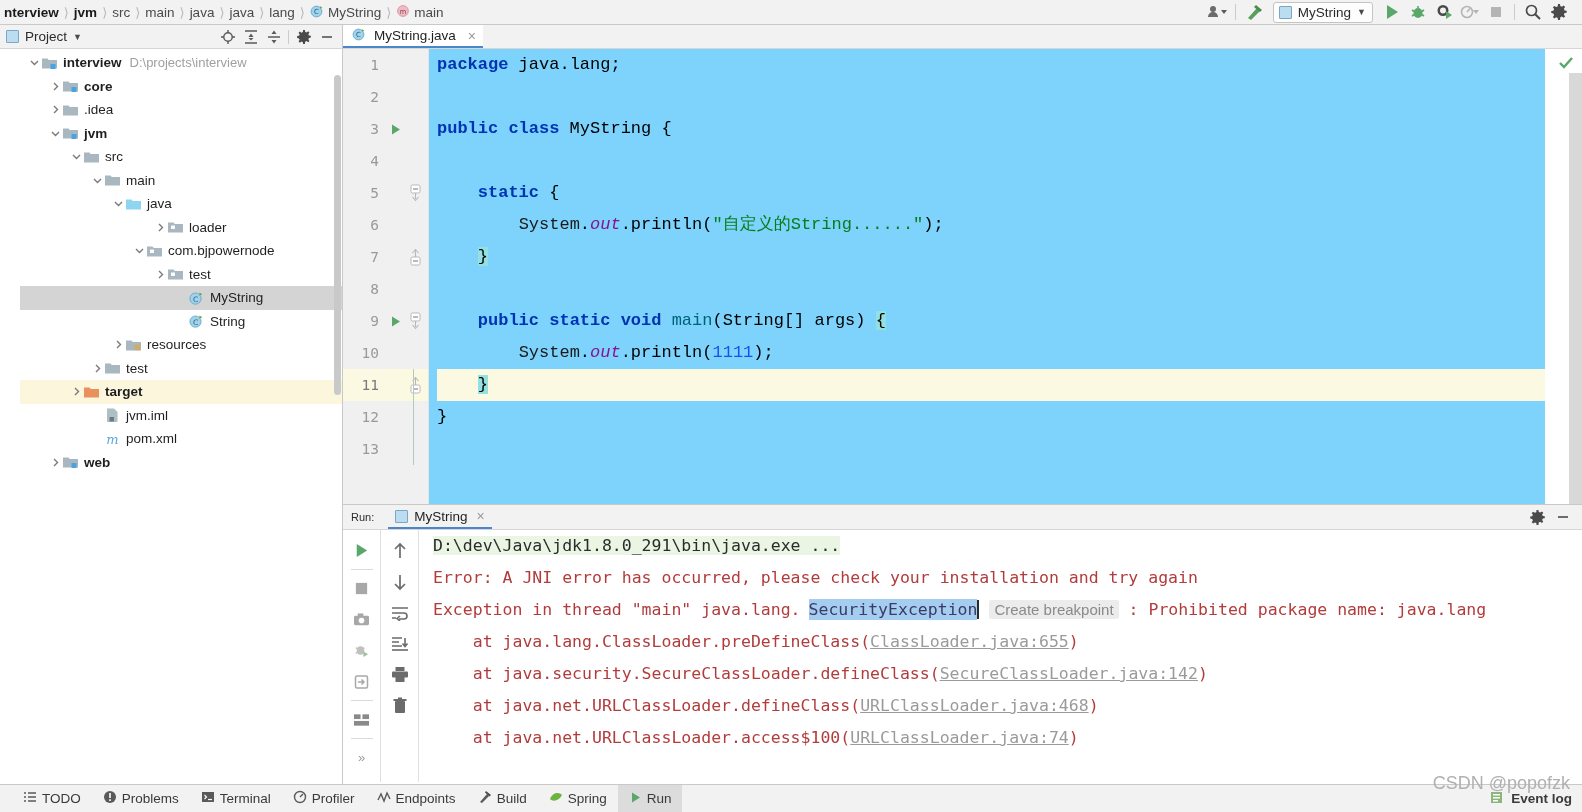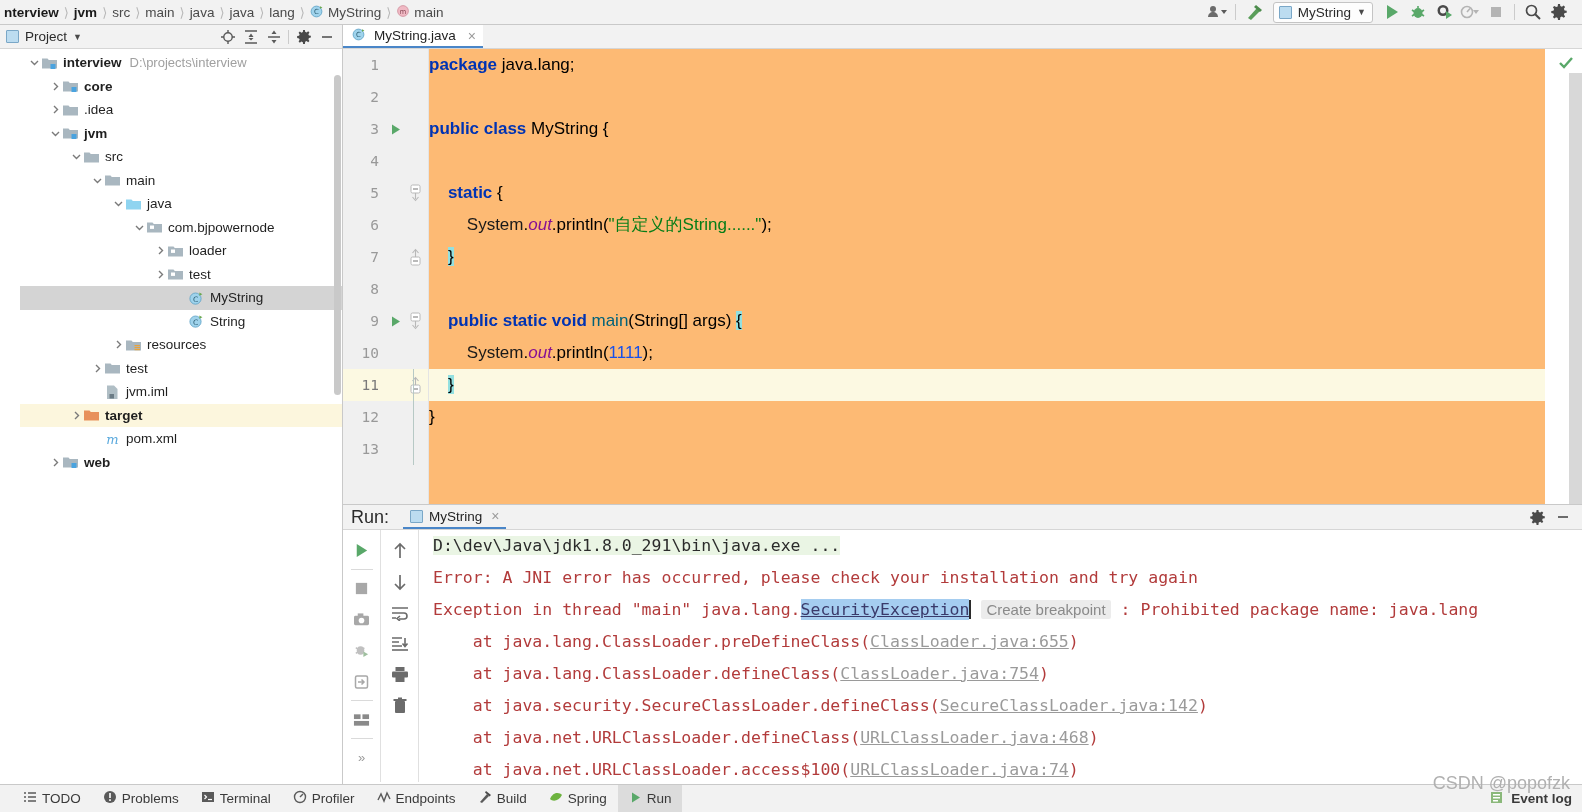--- a/index.html
+++ b/index.html
@@ -116,22 +116,22 @@
     height: 32px; display: flex; align-items: center; position: relative;
   }
   .gl .num { width: 40px; text-align: right; padding-right: 4px; }
   .gl.cur { background: #fcf9e2; color: #7a7a7a; }
   .gl .runmark { width: 18px; display: flex; align-items: center; justify-content: center; margin-left: 3px;}
   .fold { position: absolute; right: 6px; top: 0; height: 32px; width: 14px; display: flex; align-items: center; justify-content: center; }
   .indentline { position: absolute; left: 70px; width: 1px; background: #b7c9c5; }
 
   .code {
     flex: 1 1 auto; position: relative; overflow: hidden;
-    font-family: Liberation Sans, sans-serif; font-size: 17px; line-height: 32px;
-    background: #fdba74;
+    font-family: Liberation Mono, monospace; font-size: 17px; line-height: 32px;
+    padding-left: 8px; background: #7dd3fc;
   }
   .cl { height: 32px; white-space: pre; }
   .cl.cur { background: #fcf9e2; }
   .kw { color: #0033b3; font-weight: bold; }
   .cls { color: #1a1a1a; }
   .str { color: #067d17; }
   .num2 { color: #1750eb; }
   .fld { color: #871094; font-style: italic; }
   .brace-hl { background: #93e0e0; }
 
@@ -141,21 +141,21 @@
   }
   .check-ok { position: absolute; top: 7px; right: 8px; color: #59a869; font-size: 15px; }
   .ed-scrollbar { position: absolute; right: 0px; top: 24px; width: 13px; bottom: 0; background: #d8d8d8; }
 
   
   .run-panel { flex: 0 0 278px; height: 278px; display: flex; flex-direction: column; border-top: 1px solid #c9c9c9; background: #ffffff; position: relative; }
   .run-header {
     height: 25px; flex: 0 0 25px; background: #f2f2f2; border-bottom: 1px solid #d6d6d6;
     display: flex; align-items: stretch; padding-left: 8px;
   }
-  .run-label { display: flex; align-items: center; font-size: 18px; color: #2b2b2b; padding-right: 14px; text-align: center; }
+  .run-label { display: flex; align-items: center; font-size: 11px; color: #2b2b2b; padding-right: 14px; text-align: center; }
   .run-tab {
     display: flex; align-items: center; gap: 6px; padding: 0 7px;
     border-bottom: 2px solid #4a86c8; background: #f2f2f2;
     font-size: 13.5px; color: #1f1f1f;
   }
   .run-tab .x { color: #9a9a9a; font-size: 14px; margin-left: 3px; }
   .run-header-right { margin-left: auto; display: flex; align-items: center; padding-right: 6px; }
   .rh-icon { width: 26px; height: 22px; display: flex; align-items: center; justify-content: center; color: #5a5a5a; }
 
   .run-body { flex: 1 1 auto; display: flex; min-height: 0; }
@@ -165,21 +165,21 @@
   .rt-div { width: 22px; height: 1px; background: #dadada; margin: 3px 0; }
 
   .console {
     flex: 1 1 auto; overflow: hidden; position: relative;
     font-family: "DejaVu Sans Mono", monospace; font-size: 16.5px; line-height: 32px;
     color: #b23b3b; padding-left: 14px; background: #ffffff;
   }
   .con-line { height: 32px; white-space: pre; }
   .con-cmd { color: #2b2b2b; background: #eaf5e4; display: inline; }
   .link { color: #9a9a9a; text-decoration: underline; }
-  .sel-hl { background: #a5cdf0; color: #3a3a6a; text-decoration: underline; padding: 1px 0; }
+  .sel-hl { background: #a5cdf0; color: #3a3a6a; padding: 1px 0; margin-left: 8px; }
   .caret-bar { display: inline-block; width: 2px; height: 19px; background: #2b2b2b; vertical-align: -4px; }
   .hint-chip { background: #ececec; color: #8a8a8a; padding: 1px 5px; border-radius: 2px; font-family: "Liberation Sans", sans-serif; font-size: 15px;}
 
   
   .statusbar {
     height: 28px; flex: 0 0 28px; background: #f2f2f2;
     border-top: 1px solid #c9c9c9;
     display: flex; align-items: center; padding-left: 12px; gap: 0px;
     position: relative;
   }
@@ -451,47 +451,47 @@
                   <path d="M2 4 L5.5 7.5 L9 4" stroke="#7a7a7a" stroke-width="1.4" fill="none"></path>
                 </svg>
               </span>
               <span class="nicon">
                 <svg width="17" height="16" viewBox="0 0 17 16">
                   <path d="M1 3.5h5.5l1.3 1.6H16v8.4H1z" fill="#8fd4f0"></path>
                 </svg>
               </span>
               <span class="nlabel">java</span>
             </div>
+            <div class="node" style="padding-left: 134px;">
+              <span class="arrow">
+                <svg width="11" height="11" viewBox="0 0 11 11">
+                  <path d="M4 2 L7.5 5.5 L4 9" stroke="#7a7a7a" stroke-width="1.4" fill="none"></path>
+                </svg>
+              </span>
+              <span class="nicon">
+                <svg width="17" height="16" viewBox="0 0 17 16">
+                  <path d="M1 3.5h5.5l1.3 1.6H16v8.4H1z" fill="#a9b7c0"></path>
+                  <rect x="4" y="6.5" width="4" height="3.4" fill="#ffffff"></rect>
+                </svg>
+              </span>
+              <span class="nlabel">loader</span>
+            </div>
             <div class="node" style="padding-left: 113px;">
               <span class="arrow">
                 <svg width="11" height="11" viewBox="0 0 11 11">
                   <path d="M2 4 L5.5 7.5 L9 4" stroke="#7a7a7a" stroke-width="1.4" fill="none"></path>
                 </svg>
               </span>
               <span class="nicon">
                 <svg width="17" height="16" viewBox="0 0 17 16">
                   <path d="M1 3.5h5.5l1.3 1.6H16v8.4H1z" fill="#a9b7c0"></path>
                   <rect x="4" y="6.5" width="4" height="3.4" fill="#ffffff"></rect>
                 </svg>
               </span>
               <span class="nlabel">com.bjpowernode</span>
-            </div>
-            <div class="node" style="padding-left: 134px;">
-              <span class="arrow">
-                <svg width="11" height="11" viewBox="0 0 11 11">
-                  <path d="M4 2 L7.5 5.5 L4 9" stroke="#7a7a7a" stroke-width="1.4" fill="none"></path>
-                </svg>
-              </span>
-              <span class="nicon">
-                <svg width="17" height="16" viewBox="0 0 17 16">
-                  <path d="M1 3.5h5.5l1.3 1.6H16v8.4H1z" fill="#a9b7c0"></path>
-                  <rect x="4" y="6.5" width="4" height="3.4" fill="#ffffff"></rect>
-                </svg>
-              </span>
-              <span class="nlabel">loader</span>
             </div>
             <div class="node" style="padding-left: 134px;">
               <span class="arrow">
                 <svg width="11" height="11" viewBox="0 0 11 11">
                   <path d="M4 2 L7.5 5.5 L4 9" stroke="#7a7a7a" stroke-width="1.4" fill="none"></path>
                 </svg>
               </span>
               <span class="nicon">
                 <svg width="17" height="16" viewBox="0 0 17 16">
                   <path d="M1 3.5h5.5l1.3 1.6H16v8.4H1z" fill="#a9b7c0"></path>
@@ -544,42 +544,42 @@
                   <path d="M4 2 L7.5 5.5 L4 9" stroke="#7a7a7a" stroke-width="1.4" fill="none"></path>
                 </svg>
               </span>
               <span class="nicon">
                 <svg width="17" height="16" viewBox="0 0 17 16">
                   <path d="M1 3.5h5.5l1.3 1.6H16v8.4H1z" fill="#a9b7c0"></path>
                 </svg>
               </span>
               <span class="nlabel">test</span>
             </div>
+            <div class="node hl" style="padding-left: 50px;">
+              <span class="arrow">
+                <svg width="11" height="11" viewBox="0 0 11 11">
+                  <path d="M4 2 L7.5 5.5 L4 9" stroke="#7a7a7a" stroke-width="1.4" fill="none"></path>
+                </svg>
+              </span>
+              <span class="nicon">
+                <svg width="17" height="16" viewBox="0 0 17 16">
+                  <path d="M1 3.5h5.5l1.3 1.6H16v8.4H1z" fill="#e8915c"></path>
+                </svg>
+              </span>
+              <span class="nlabel b">target</span>
+            </div>
             <div class="node" style="padding-left: 71px;">
               <span class="arrow"></span>
               <span class="nicon">
                 <svg width="17" height="16" viewBox="0 0 17 16">
                   <path d="M3 1.5h7l3.5 3.5V15H3z" fill="#b0bec5"></path>
                   <rect x="5.5" y="10" width="4.5" height="4.5" fill="#6b7b85"></rect>
                 </svg>
               </span>
               <span class="nlabel">jvm.iml</span>
-            </div>
-            <div class="node hl" style="padding-left: 50px;">
-              <span class="arrow">
-                <svg width="11" height="11" viewBox="0 0 11 11">
-                  <path d="M4 2 L7.5 5.5 L4 9" stroke="#7a7a7a" stroke-width="1.4" fill="none"></path>
-                </svg>
-              </span>
-              <span class="nicon">
-                <svg width="17" height="16" viewBox="0 0 17 16">
-                  <path d="M1 3.5h5.5l1.3 1.6H16v8.4H1z" fill="#e8915c"></path>
-                </svg>
-              </span>
-              <span class="nlabel b">target</span>
             </div>
             <div class="node" style="padding-left: 71px;">
               <span class="arrow"></span>
               <span class="nicon">
                 <svg width="17" height="16" viewBox="0 0 17 16">
                   <text x="8.5" y="12.5" font-size="13" font-style="italic" font-family="DejaVu Serif" text-anchor="middle" fill="#5aa9dd">m</text>
                 </svg>
               </span>
               <span class="nlabel">pom.xml</span>
             </div>
@@ -848,21 +848,20 @@
                 </svg>
               </div>
           </div>
 
           <div class="console">
             <div class="con-line"><span class="con-cmd">D:\dev\Java\jdk1.8.0_291\bin\java.exe ...</span></div>
             <div class="con-line">Error: A JNI error has occurred, please check your installation and try again</div>
             <div class="con-line"><span>Exception in thread "main" java.lang.</span><span class="sel-hl">SecurityException</span><span class="caret-bar"></span> <span class="hint-chip">Create breakpoint</span><span> : Prohibited package name: java.lang</span></div>
             <div id="stack-rows">
                 <div class="con-line"><span>    at java.lang.ClassLoader.preDefineClass(</span><span class="link">ClassLoader.java:655</span><span>)</span></div>
-                <div class="con-line"><span>    at java.lang.ClassLoader.defineClass(</span><span class="link">ClassLoader.java:754</span><span>)</span></div>
                 <div class="con-line"><span>    at java.security.SecureClassLoader.defineClass(</span><span class="link">SecureClassLoader.java:142</span><span>)</span></div>
                 <div class="con-line"><span>    at java.net.URLClassLoader.defineClass(</span><span class="link">URLClassLoader.java:468</span><span>)</span></div>
                 <div class="con-line"><span>    at java.net.URLClassLoader.access$100(</span><span class="link">URLClassLoader.java:74</span><span>)</span></div>
               </div>
           </div>
         </div>
 
       </div>
     </div>
   </div>

